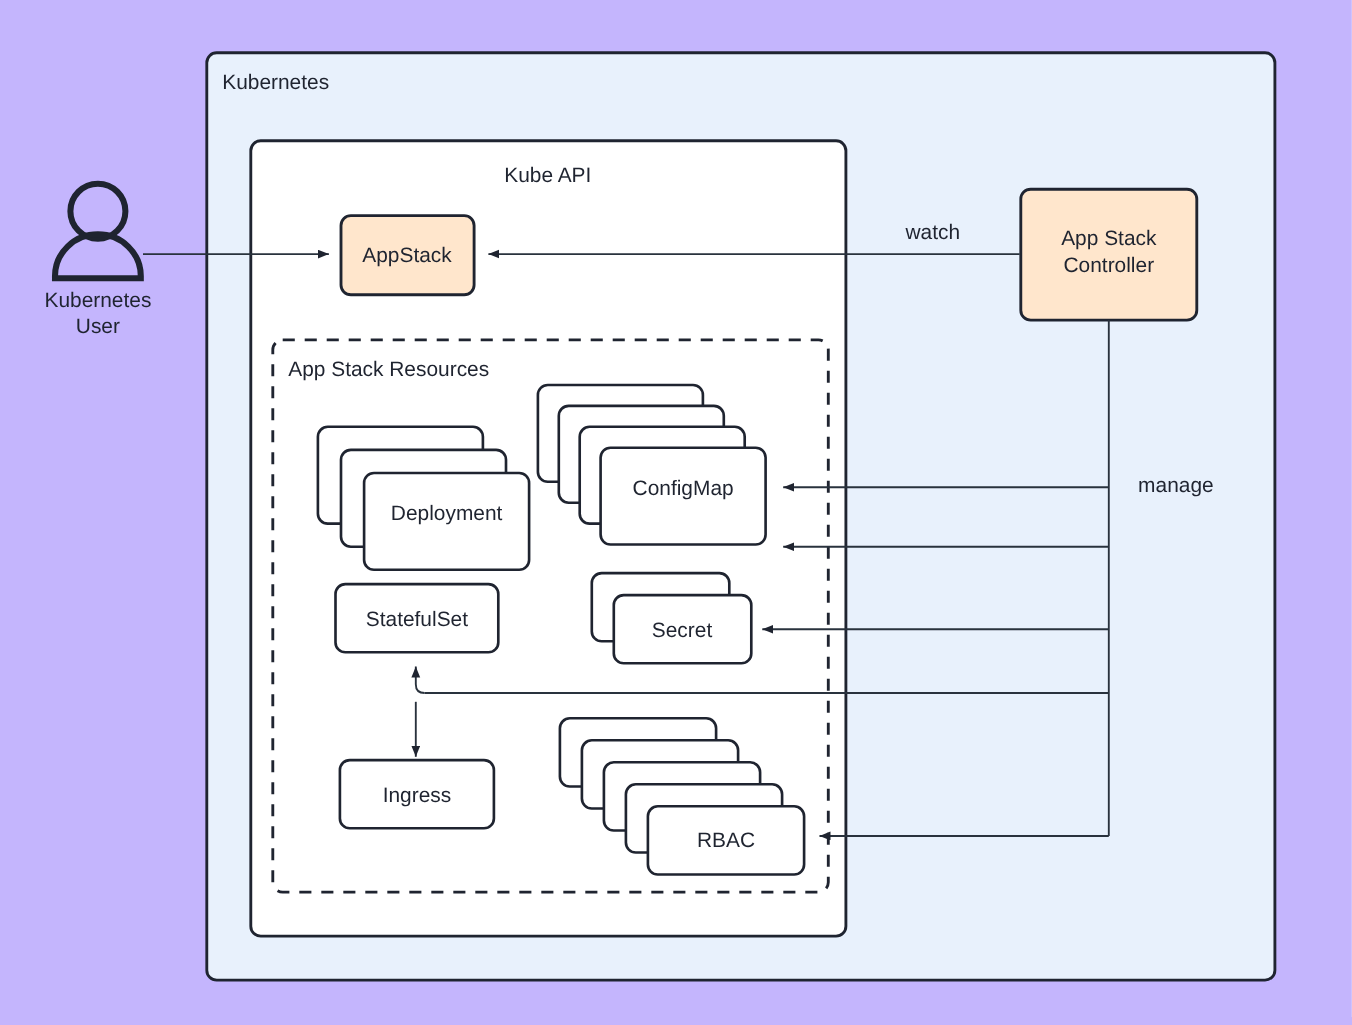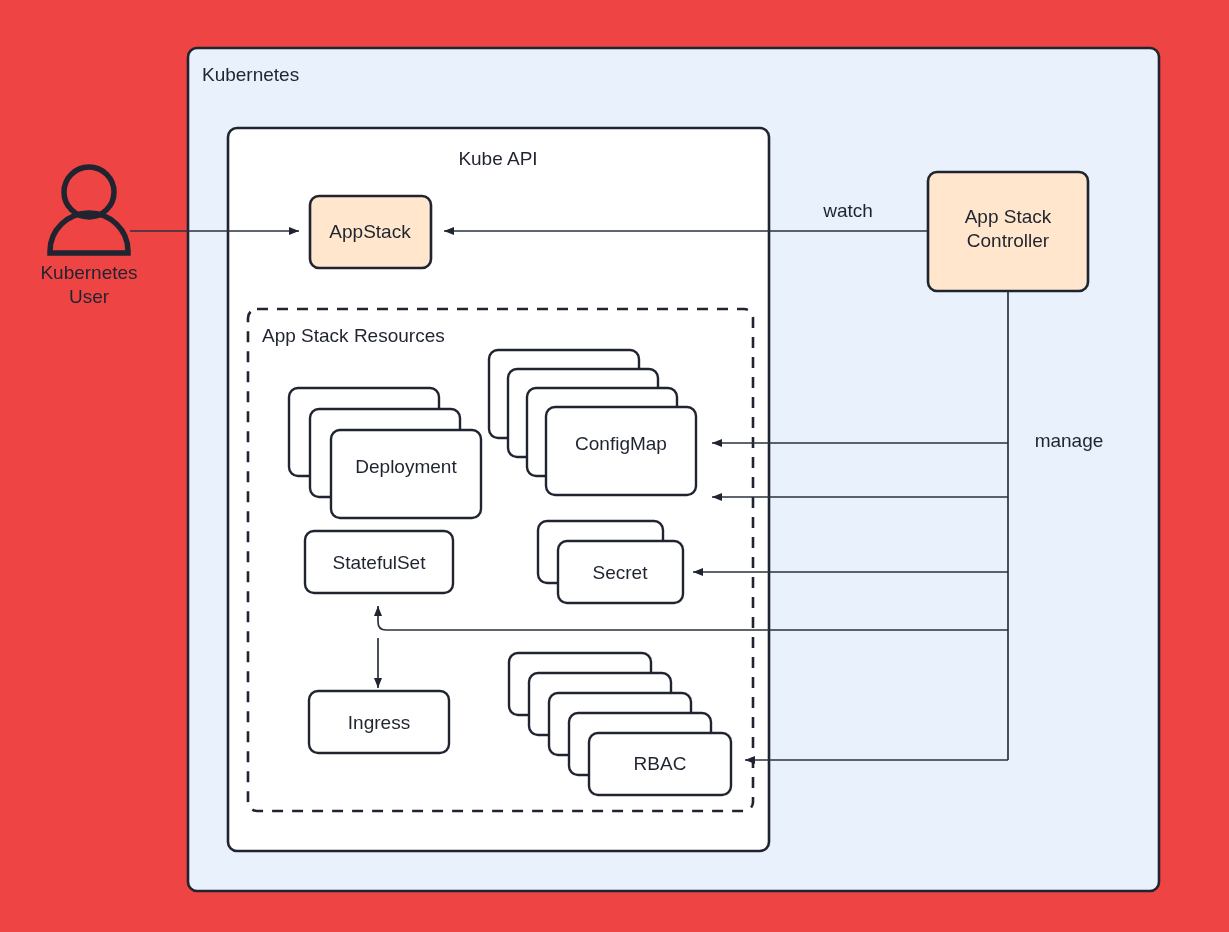--- a/index.html
+++ b/index.html
@@ -7,21 +7,21 @@
     padding: 0;
     background: #ffffff;
   }
   body {
     font-family: "Liberation Sans", sans-serif;
   }
   #canvas {
     position: relative;
     width: 1229px;
     height: 932px;
-    background: #ef4444;
+    background: #c4b5fd;
     overflow: hidden;
   }
   svg#diagram {
     position: absolute;
     left: 0;
     top: 0;
     width: 1229px;
     height: 932px;
   }
   .lbl {

